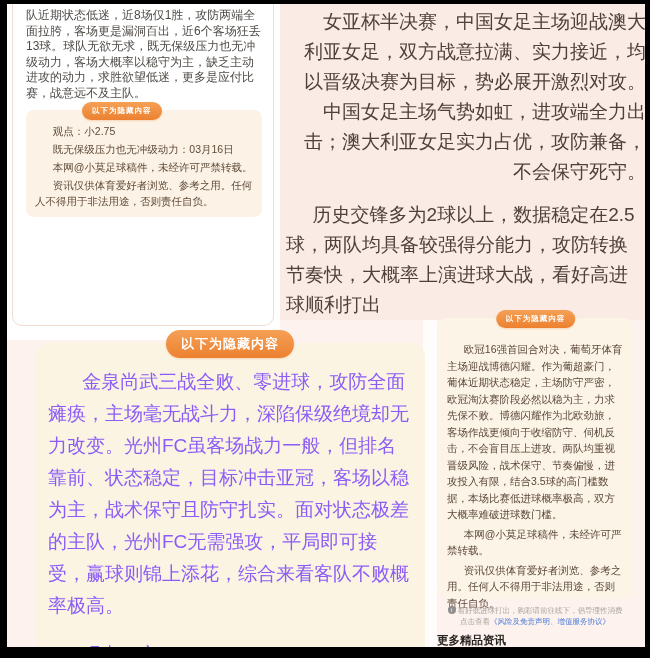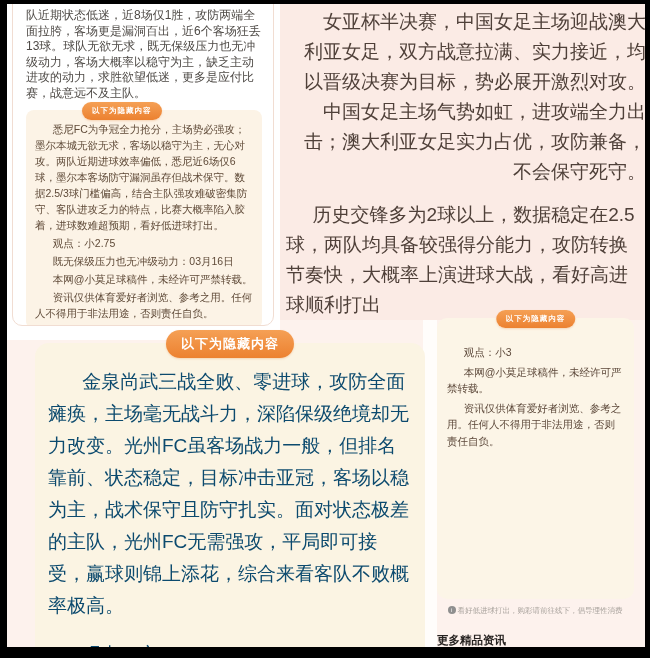--- a/index.html
+++ b/index.html
@@ -33,21 +33,21 @@
   
   .art-tr{position:absolute;left:279px;top:0;width:360px;height:318px;overflow:hidden;z-index:1;}
   .art-tr p{font-size:19px;line-height:30px;color:#4f4039;margin:0;}
   .art-tr .p1{margin-top:3px;text-indent:1.4em;text-align:right;}
   .art-tr .p2{margin-top:13px;text-indent:1.4em;}
   .art-tr .vp{margin-top:9px;text-indent:0.2em;}
 
   
   .card-bl{position:absolute;left:28px;top:339px;width:390px;height:304px;box-sizing:border-box;
     background:#fbf4e3;border-radius:14px 14px 0 0;padding:23px 13px 0 13px;z-index:2;}
-  .card-bl p{font-size:19px;line-height:32px;color:#0c4a6e;margin:0;text-indent:1.8em;}
+  .card-bl p{font-size:19px;line-height:32px;color:#8b5cf6;margin:0;text-indent:1.8em;}
   .card-bl .vp{margin-top:17px;}
 
   
   .card-br{position:absolute;left:430px;top:314px;width:197px;height:281px;box-sizing:border-box;
     background:#fcf5e7;border-radius:10px;padding:23px 10px 0 10px;z-index:2;}
   .card-br p{font-size:10.5px;line-height:16.5px;color:#5c483a;margin:3px 0 0;text-indent:1.6em;}
   .card-br p.first{margin-top:0;}
 
   
   .notice{position:absolute;left:428px;top:601px;width:200px;text-align:center;z-index:2;
@@ -63,21 +63,20 @@
 <div class="page">
 
   <div class="frag-bottom"></div>
   <div class="frag-tl"></div>
   <div class="gap-strip"></div>
 
   <div class="card-tl">
     <p class="intro">队近期状态低迷，近8场仅1胜，攻防两端全面拉胯，客场更是漏洞百出，近6个客场狂丢13球。球队无欲无求，既无保级压力也无冲级动力，客场大概率以稳守为主，缺乏主动进攻的动力，求胜欲望低迷，更多是应付比赛，战意远不及主队。</p>
     <div class="inner-box">
       <span class="pill pill-sm">以下为隐藏内容</span>
-      <p class="first">悉尼FC为争冠全力抢分，主场势必强攻；墨尔本城无欲无求，客场以稳守为主，无心对攻。两队近期进球效率偏低，悉尼近6场仅6球，墨尔本客场防守漏洞虽存但战术保守。数据2.5/3球门槛偏高，结合主队强攻难破密集防守、客队进攻乏力的特点，比赛大概率陷入胶着，进球数难超预期，看好低进球打出。</p>
       <p>观点：小2.75</p>
       <p>既无保级压力也无冲级动力：03月16日</p>
       <p>本网@小莫足球稿件，未经许可严禁转载。</p>
       <p>资讯仅供体育爱好者浏览、参考之用。任何人不得用于非法用途，否则责任自负。</p>
     </div>
   </div>
 
   <div class="art-tr">
     <p class="p1">女亚杯半决赛，中国女足主场迎战澳大利亚女足，双方战意拉满、实力接近，均以晋级决赛为目标，势必展开激烈对攻。中国女足主场气势如虹，进攻端全力出击；澳大利亚女足实力占优，攻防兼备，不会保守死守。</p>
     <p class="p2">历史交锋多为2球以上，数据稳定在2.5球，两队均具备较强得分能力，攻防转换节奏快，大概率上演进球大战，看好高进球顺利打出</p>
@@ -86,24 +85,25 @@
 
   <div class="card-bl">
     <span class="pill pill-lg">以下为隐藏内容</span>
     <p>金泉尚武三战全败、零进球，攻防全面瘫痪，主场毫无战斗力，深陷保级绝境却无力改变。光州FC虽客场战力一般，但排名靠前、状态稳定，目标冲击亚冠，客场以稳为主，战术保守且防守扎实。面对状态极差的主队，光州FC无需强攻，平局即可接受，赢球则锦上添花，综合来看客队不败概率极高。</p>
     <p class="vp">观点：客+0.5</p>
 
   </div>
 
   <div class="card-br">
     <span class="pill pill-sm2">以下为隐藏内容</span>
-    <p>观点：小3</p>
+    <p class="first">欧冠16强首回合对决，葡萄牙体育主场迎战博德闪耀。作为葡超豪门，葡体近期状态稳定，主场防守严密，欧冠淘汰赛阶段必然以稳为主，力求先保不败。博德闪耀作为北欧劲旅，客场作战更倾向于收缩防守、伺机反击，不会盲目压上进攻。两队均重视晋级风险，战术保守、节奏偏慢，进攻投入有限，结合3.5球的高门槛数据，本场比赛低进球概率极高，双方大概率难破进球数门槛。</p>
     <p>本网@小莫足球稿件，未经许可严禁转载。</p>
     <p>资讯仅供体育爱好者浏览、参考之用。任何人不得用于非法用途，否则责任自负。</p>
   </div>
 
   <div class="notice">
     <div><span class="info-dot">i</span><span>看好低进球打出，购彩请前往线下，倡导理性消费</span></div>
+    <div><span>点击查看</span><span class="link">《风险及免责声明、增值服务协议》</span></div>
   </div>
 
   <div class="more-title">更多精品资讯</div>
 
 </div>
 
 </body></html>

